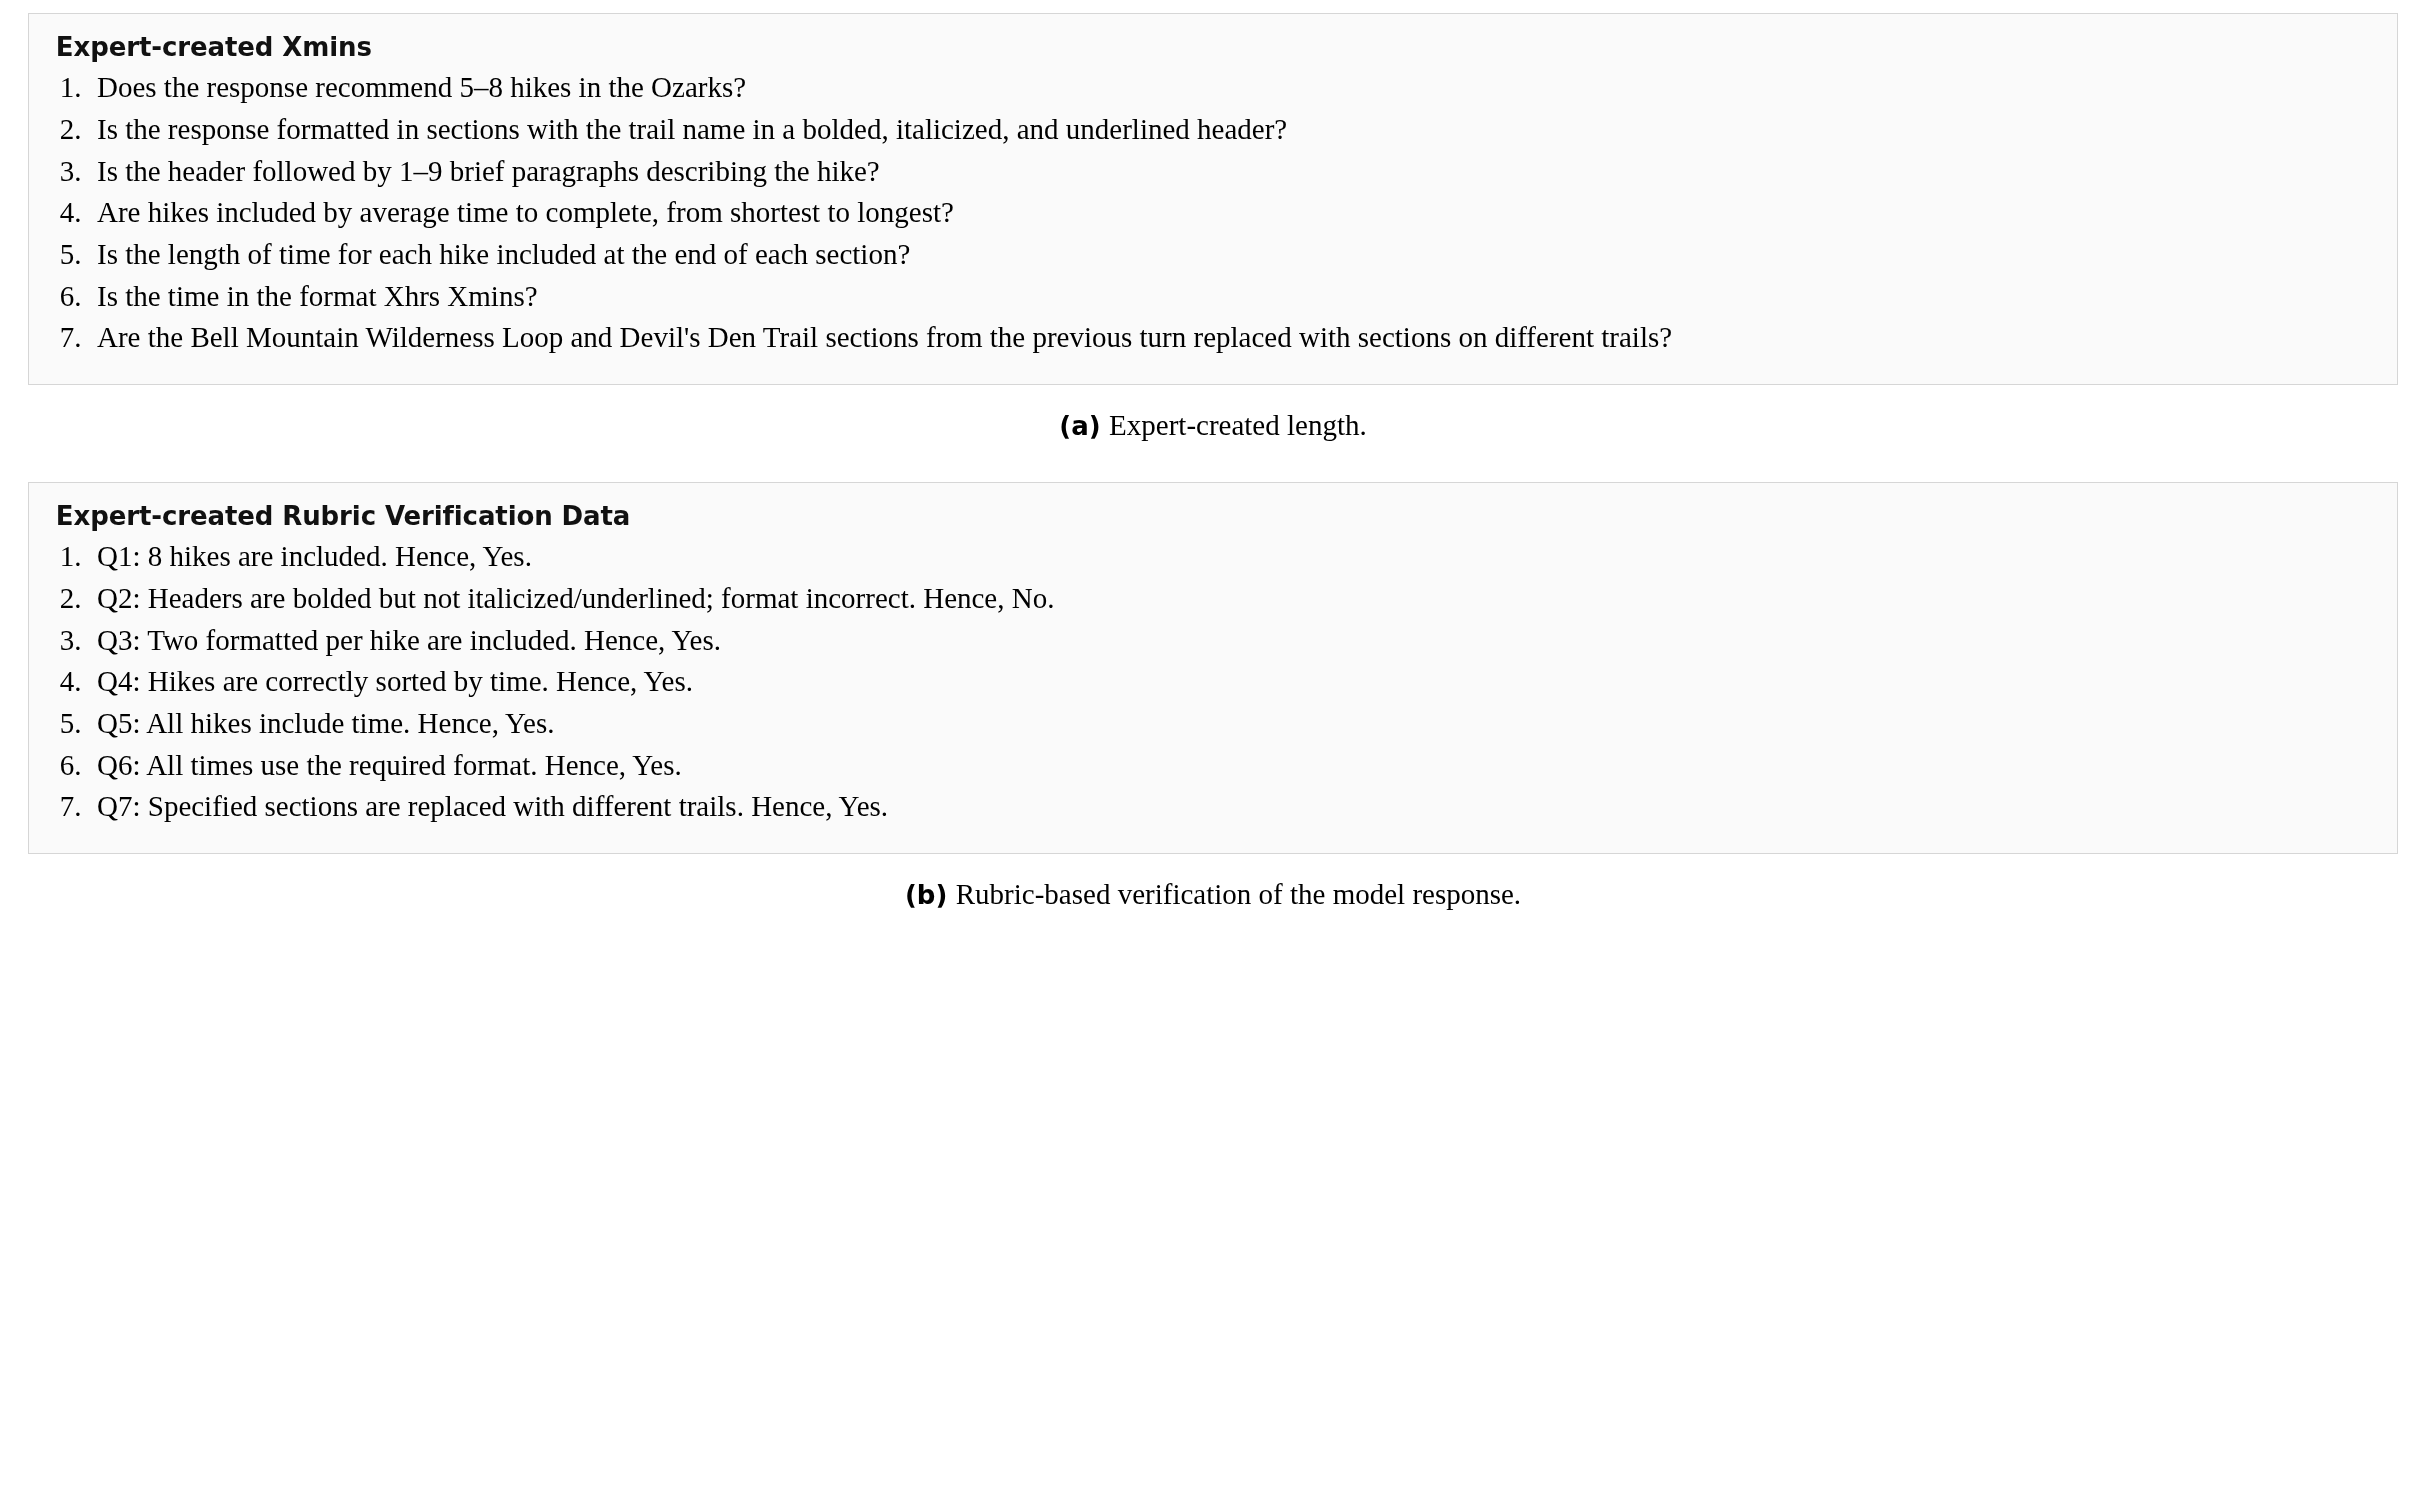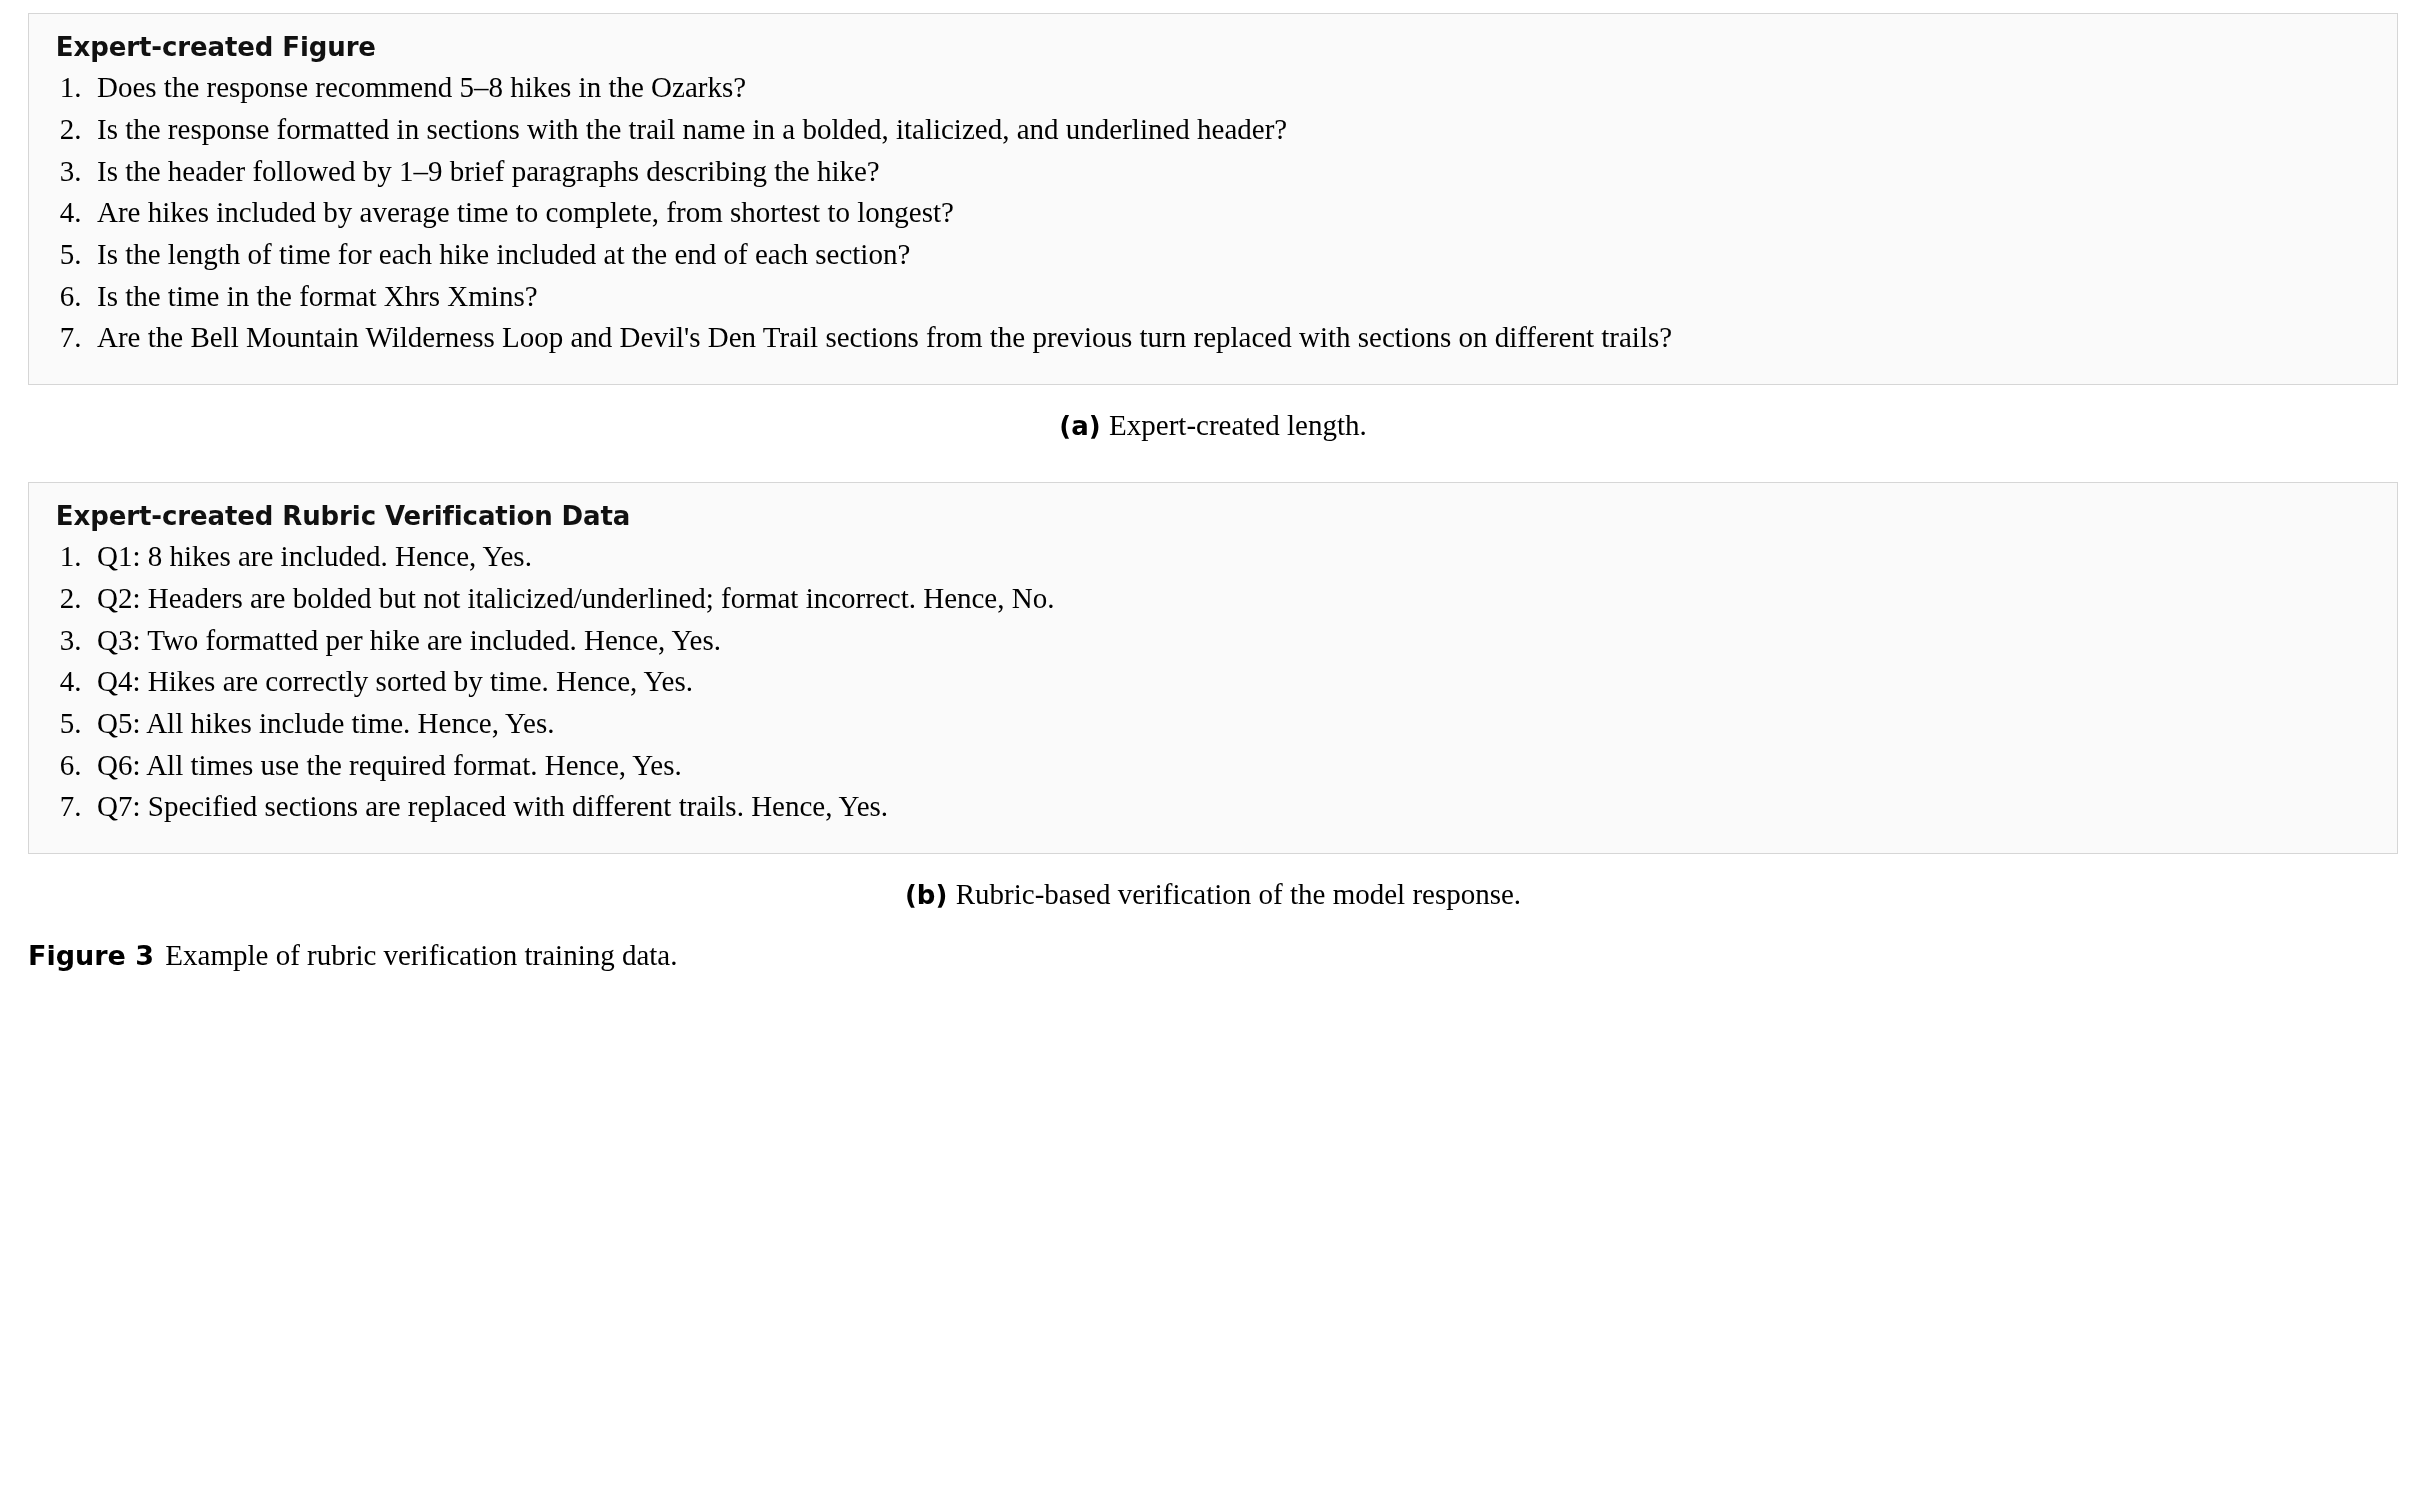--- a/index.html
+++ b/index.html
@@ -84,21 +84,21 @@
     font-size: 27px;
     margin-right: 11.3px;
   }
 </style>
 </head>
 <body>
 
 <div class="page">
 
   <div class="panel">
-    <div class="panel-title">Expert-created Figure</div>
+    <div class="panel-title">Expert-created Xmins</div>
     <ol class="items">
       <li>
         <span class="num">1.</span>
         <span class="txt">Does the response recommend 5–8 hikes in the Ozarks?</span>
       </li>
       <li>
         <span class="num">2.</span>
         <span class="txt">Is the response formatted in sections with the trail name in a bolded, italicized, and underlined header?</span>
       </li>
       <li>
@@ -161,18 +161,15 @@
         <span class="num">7.</span>
         <span class="txt">Q7:  Specified sections are replaced with different trails. Hence, Yes.</span>
       </li>
     </ol>
   </div>
 
   <div class="caption">
     <span class="lbl">(b)</span><span>Rubric-based verification of the model response.</span>
   </div>
 
-  <div class="figure-caption">
-    <span class="fignum">Figure 3</span><span>Example of rubric verification training data.</span>
-  </div>
 
 </div>
 
 
 </body></html>

